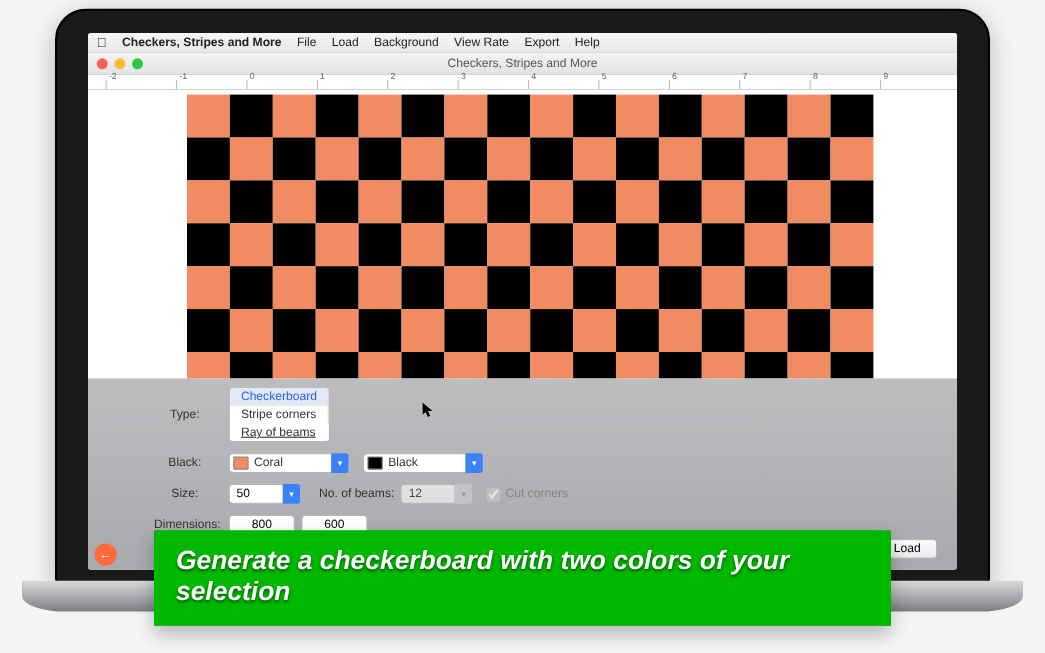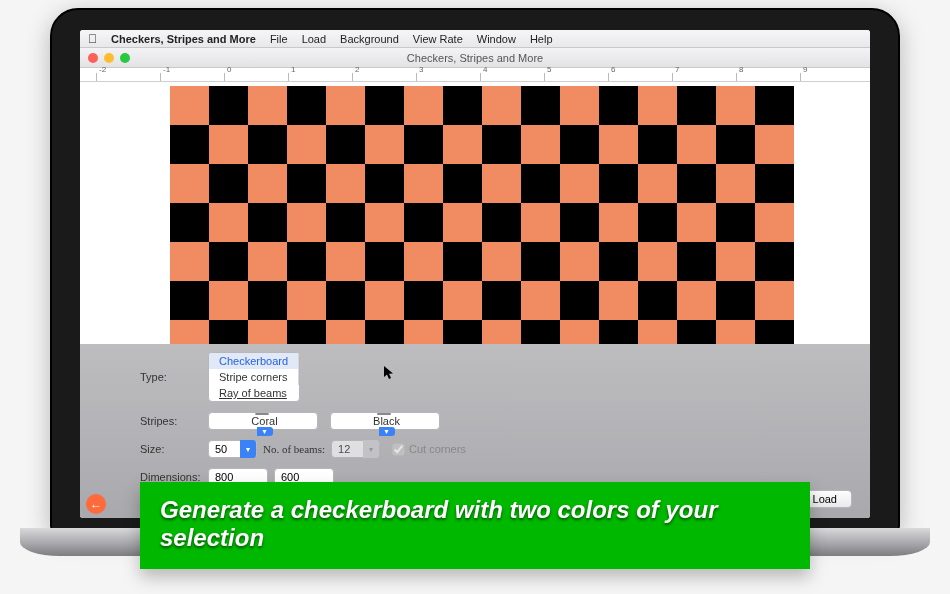--- a/index.html
+++ b/index.html
@@ -169,21 +169,21 @@
     padding-left: 60px;
   }
   .row {
     display: flex;
     align-items: center;
     margin-bottom: 10px;
     gap: 6px;
   }
   .row .lbl {
     width: 62px;
-    text-align: left;
+    text-align: center;
     color: #333;
     padding-right: 6px;
   }
   .seg2 {
     display: inline-flex;
     border: 1px solid #b7b7bb;
     border-radius: 4px;
     overflow: hidden;
     background: #fff;
     flex-direction: column;
@@ -199,21 +199,20 @@
   .colorpick {
     display: inline-flex;
     align-items: center;
     background: #fff;
     border: 1px solid #b7b7bb;
     border-radius: 4px;
     height: 18px;
     padding: 0 0 0 3px;
     min-width: 110px;
     cursor: pointer;
-    flex-direction: column;
   }
   .colorpick .sw {
     width: 14px; height: 12px;
     border: 1px solid #888; border-radius: 1px;
     margin-right: 5px;
   }
   .colorpick .nm { flex: 1; font-size: 11px; }
   .colorpick .arr {
     width: 16px; height: 18px;
     background: #3b82f6;
@@ -234,23 +233,23 @@
     border: none; outline: none; width: 32px; font-size: 11px;
     background: transparent;
   }
   .numfield .arr, .numfield .arr2 {
     width: 16px; height: 18px;
     background: #3b82f6;
     border-radius: 0 3px 3px 0;
     display: flex; align-items: center; justify-content: center;
     color: #fff; font-size: 8px;
   }
-  .numfield.small input { width: 25px; }
+  .numfield.small input { width: 42px; }
   .numfield.plain { padding: 0 6px; }
-  .numfield.plain input { width: 46px; text-align: left; }
+  .numfield.plain input { width: 46px; text-align: center; }
   .chk {
     display: inline-flex; align-items: center; gap: 4px;
     color: #888; font-size: 11px;
   }
   .chk input { accent-color: #888; }
   .panel-buttons {
     position: absolute;
     right: 18px; bottom: 12px;
     display: flex; gap: 10px;
   }
@@ -298,21 +297,21 @@
 <div class="laptop">
   <div class="laptop-screen">
 
     <div class="menubar">
       <span class="apple"></span>
       <span class="bold">Checkers, Stripes and More</span>
       <span>File</span>
       <span>Load</span>
       <span>Background</span>
       <span>View Rate</span>
-      <span>Window</span>
+      <span>Export</span>
       <span>Help</span>
     </div>
 
     <div class="titlebar">
       <div class="traffic-lights">
         <div class="tl r"></div>
         <div class="tl y"></div>
         <div class="tl g"></div>
       </div>
       <div class="title">Checkers, Stripes and More</div>
@@ -486,21 +485,21 @@
         <div class="row">
           <div class="lbl">Type:</div>
           <div class="seg2">
             <div class="opt sel">Checkerboard</div>
             <div class="opt">Stripe corners</div>
             <div class="opt">Ray of beams</div>
           </div>
         </div>
 
         <div class="row">
-          <div class="lbl">Stripes:</div>
+          <div class="lbl">Black:</div>
           <div class="colorpick">
             <div class="sw" style="background:#f08b62"></div>
             <div class="nm">Coral</div>
             <div class="arr">
                 <span>▾</span>
               </div>
           </div>
           <div class="colorpick" style="margin-left:6px;">
             <div class="sw" style="background:#000000"></div>
             <div class="nm">Black</div>
@@ -511,21 +510,21 @@
         </div>
 
         <div class="row">
           <div class="lbl">Size:</div>
           <div class="numfield small">
             <input value="50" style="">
             <div class="arr">
                 <span>▾</span>
               </div>
           </div>
-          <div style="font-family:Liberation Serif, serif;">No. of beams:</div>
+          <div style="margin-left:10px;">No. of beams:</div>
           <div class="numfield small" style="opacity:.6">
             <input value="12" style="">
             <div class="arr2" style="background:#cfcfd3;color:#888">
                 <span>▾</span>
               </div>
           </div>
           <label class="chk" style="margin-left:6px;justify-content:space-between;">
             <input type="checkbox" checked="" disabled="" style="">
             <span>Cut corners</span>
           </label>

